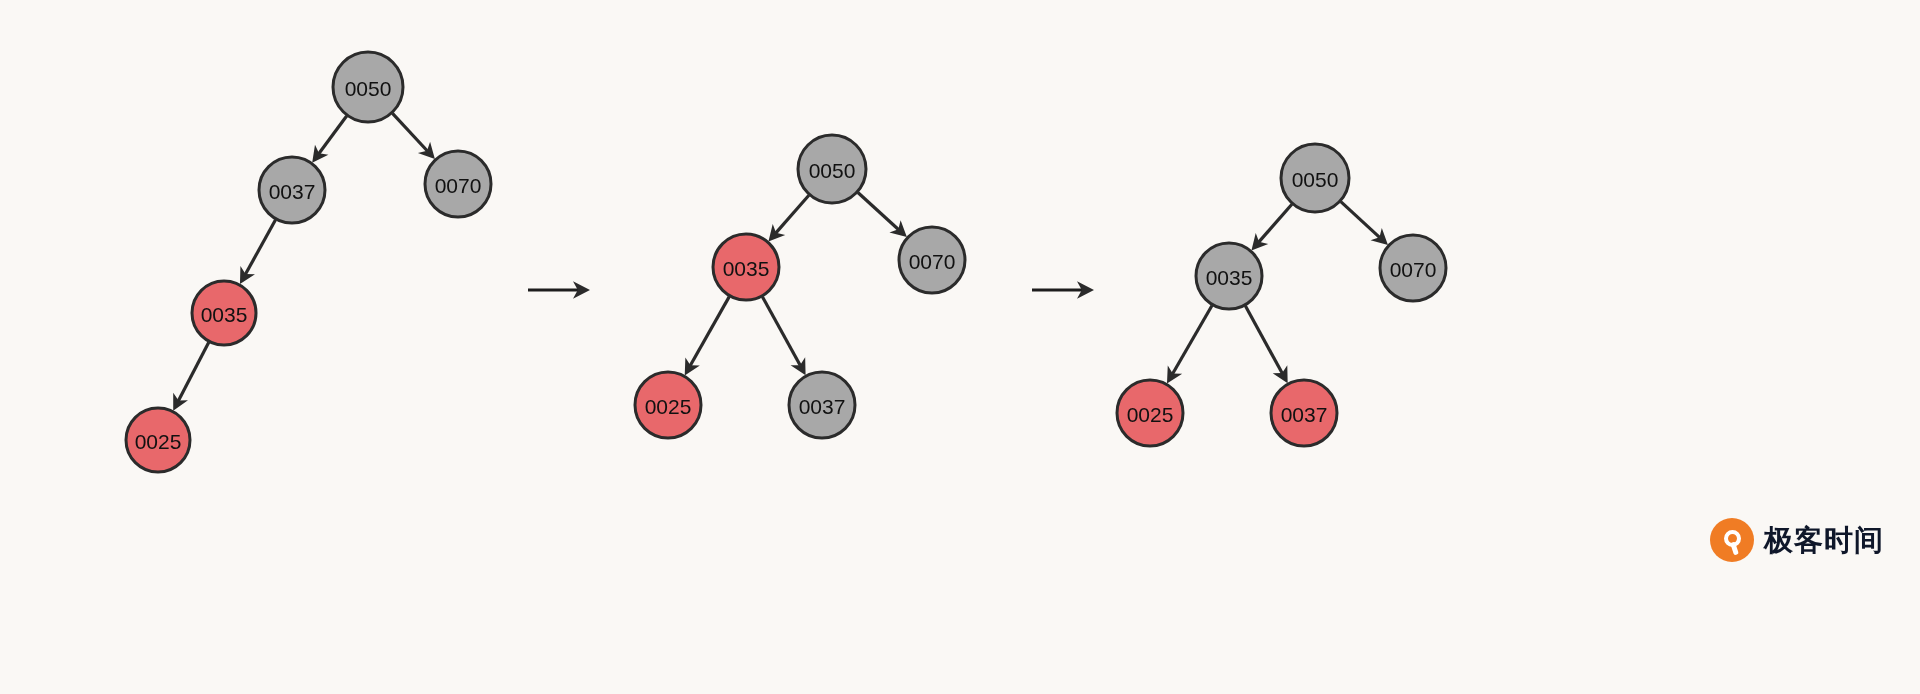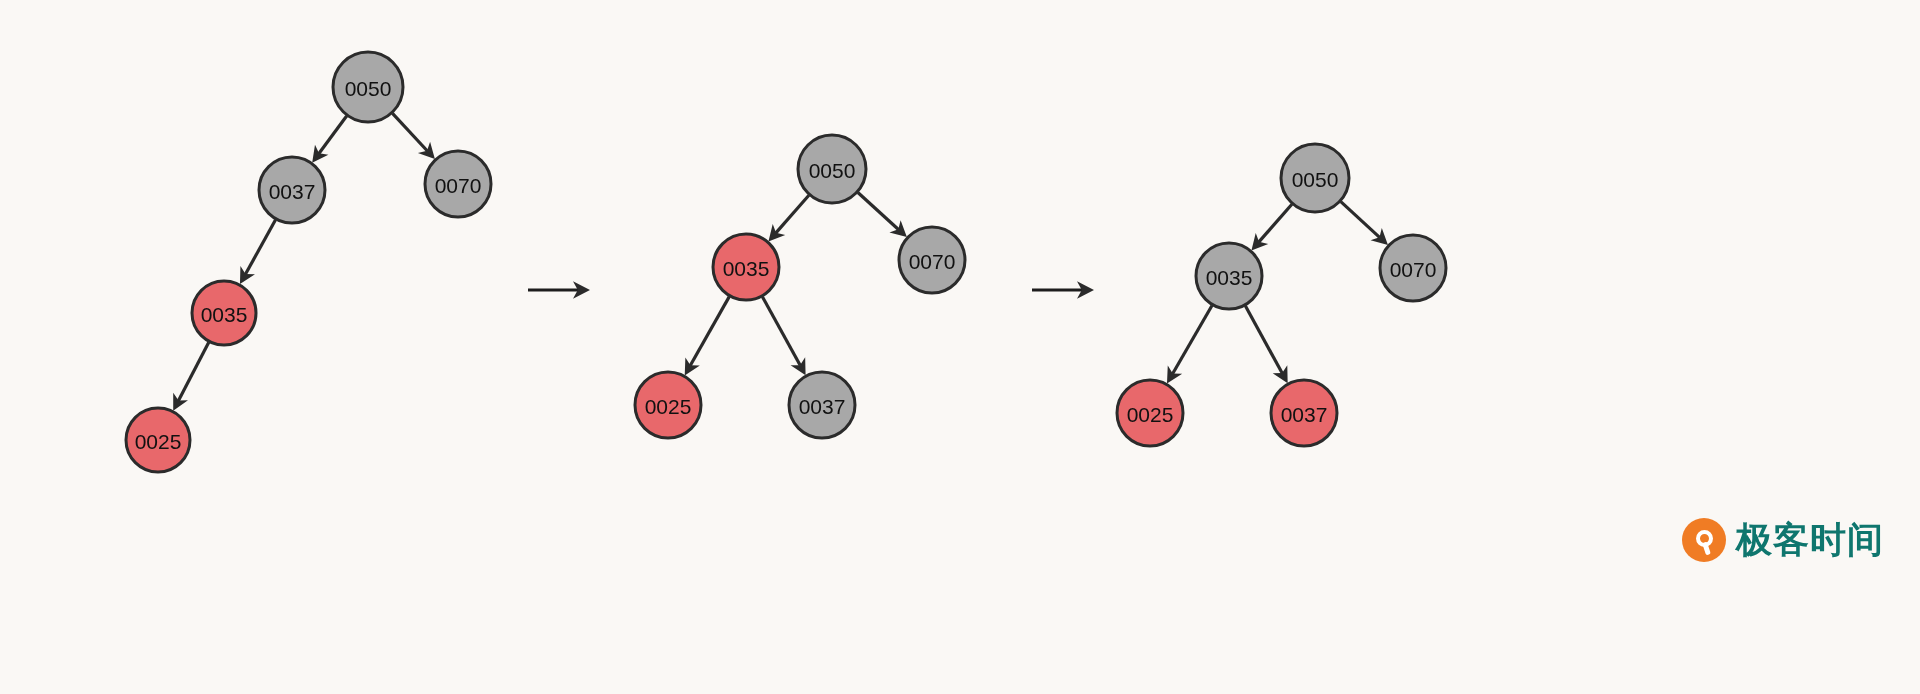--- a/index.html
+++ b/index.html
@@ -92,23 +92,23 @@
     height: 13px;
     margin-left: 0px;
     margin-top: 2px;
     background: #ffffff;
     border-radius: 2px;
     transform: rotate(-18deg);
     z-index: 2;
   }
   .watermark-text {
     font-family: "Liberation Sans", sans-serif;
-    font-size: 36px;
+    font-size: 29px;
     font-weight: bold;
-    color: #0f766e;
+    color: #0f172a;
     letter-spacing: 1px;
     line-height: 1;
     white-space: nowrap;
   }
 </style>
 </head>
 <body>
 
 <div id="canvas-root">
   <svg class="diagram" viewBox="0 0 1920 694">

